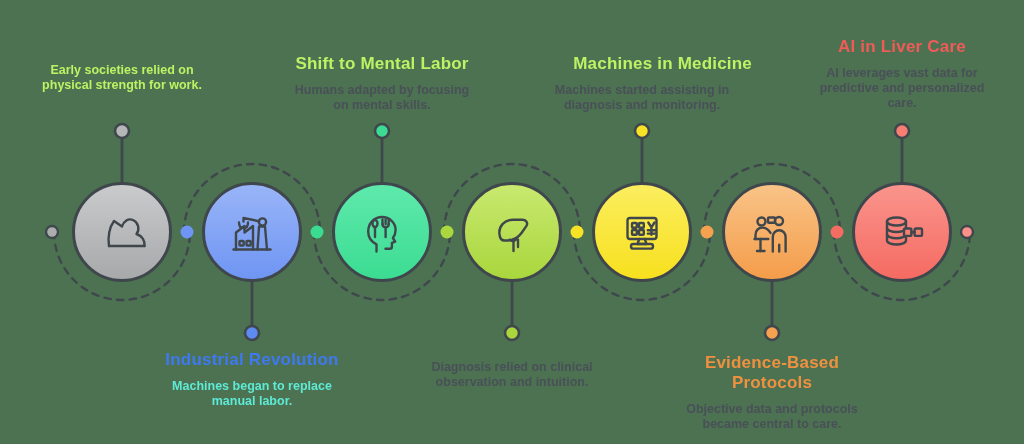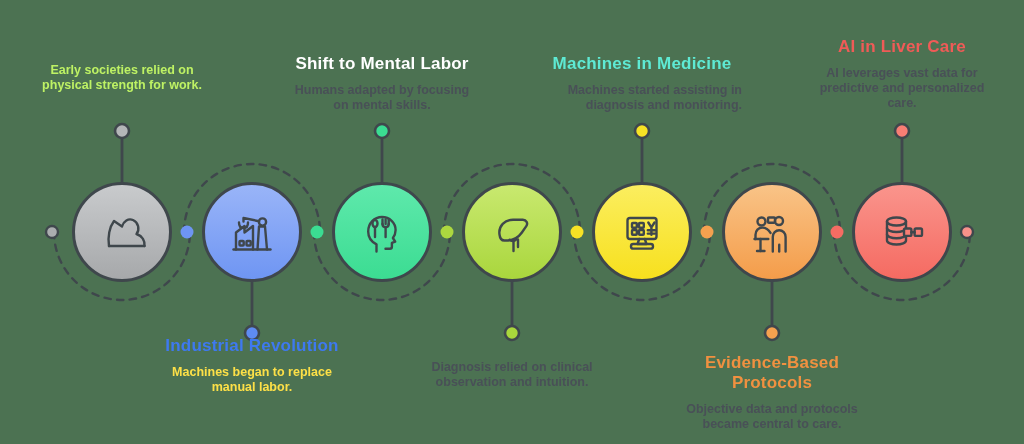--- a/index.html
+++ b/index.html
@@ -173,37 +173,37 @@
     <circle cx="707" cy="232" r="6.5" fill="#F5A14F"></circle>
     <circle cx="837" cy="232" r="6.5" fill="#F56C63"></circle>
     <circle class="end-dot" cx="967" cy="232" r="6" fill="#F9918A"></circle>
   </g>
 </svg>
 
 <div class="label" style="left:12px;top:54px;">
   <div class="desc" style="max-width: 185px; color: #bef264;">Early societies relied on physical strength for work.</div>
 </div>
 
-<div class="label" style="left:142px;top:336px;">
+<div class="label" style="left:142px;top:350px;">
   <div class="title" style="color: rgb(62, 121, 240);">Industrial Revolution</div>
-  <div class="desc" style="max-width: 185px; color: #fde047;">Machines began to replace manual labor.</div>
+  <div class="desc" style="max-width: 185px; color: #5eead4;">Machines began to replace manual labor.</div>
 </div>
 
 <div class="label" style="left:272px;top:54px;">
-  <div class="title" style="color: #ffffff;">Shift to Mental Labor</div>
+  <div class="title" style="color: #bef264;">Shift to Mental Labor</div>
   <div class="desc" style="max-width: 180px; color: rgb(73, 80, 87);">Humans adapted by focusing on mental skills.</div>
 </div>
 
 <div class="label" style="left:402px;top:351px;">
   <div class="desc" style="max-width: 185px; color: rgb(73, 80, 87);">Diagnosis relied on clinical observation and intuition.</div>
 </div>
 
 <div class="label" style="left:532px;top:54px;">
-  <div class="title" style="color: #5eead4;">Machines in Medicine</div>
-  <div class="desc" style="max-width: 200px; color: rgb(73, 80, 87); text-align: right;">Machines started assisting in diagnosis and monitoring.</div>
+  <div class="title" style="color: #bef264; text-align: right;">Machines in Medicine</div>
+  <div class="desc" style="max-width: 200px; color: rgb(73, 80, 87);">Machines started assisting in diagnosis and monitoring.</div>
 </div>
 
 <div class="label" style="left:792px;top:37px;">
   <div class="title" style="color: rgb(240, 91, 87);">AI in Liver Care</div>
   <div class="desc" style="max-width: 185px; color: rgb(73, 80, 87);">AI leverages vast data for predictive and personalized care.</div>
 </div>
 
 <div class="label" style="left:662px;top:353px;">
   <div class="title wrap" style="color: rgb(240, 145, 64);">Evidence-Based Protocols</div>
   <div class="desc" style="max-width: 195px; color: rgb(73, 80, 87);">Objective data and protocols became central to care.</div>

